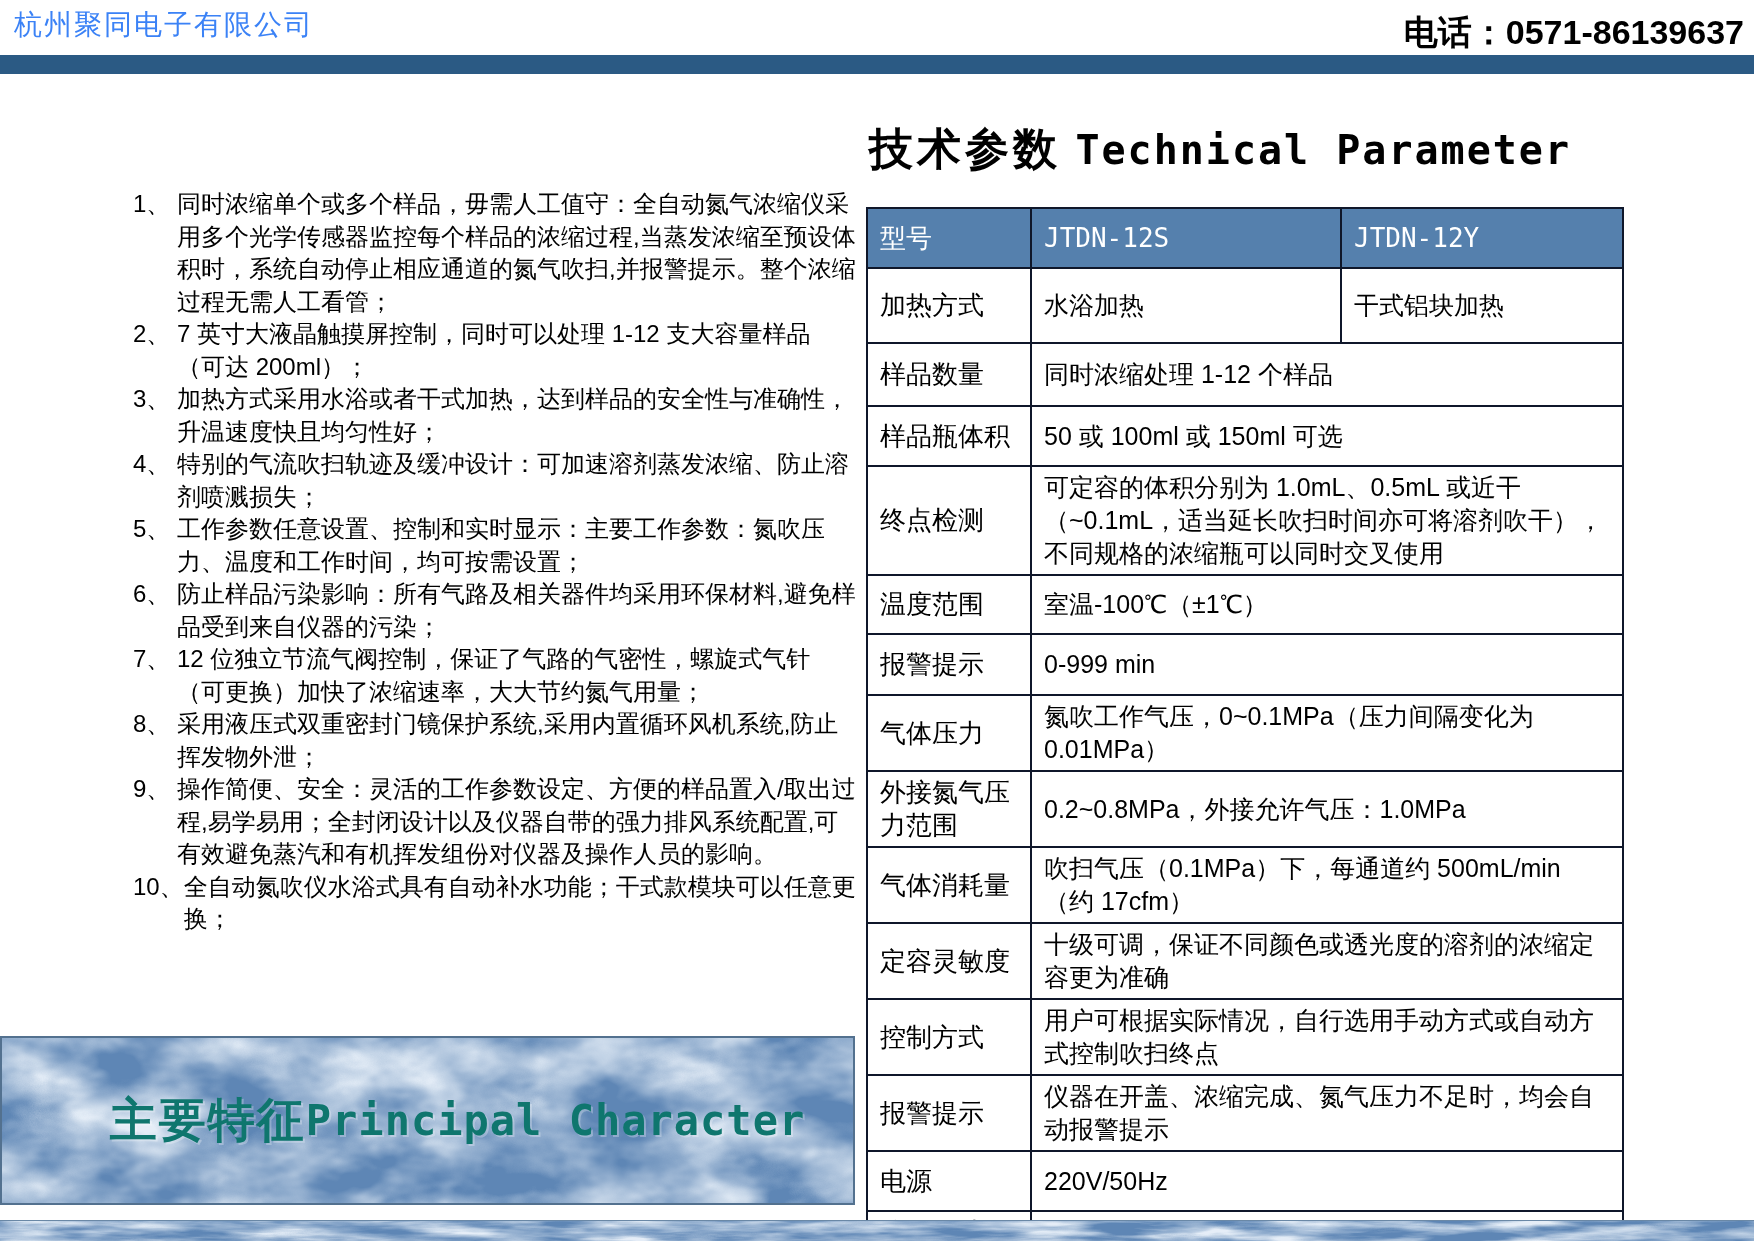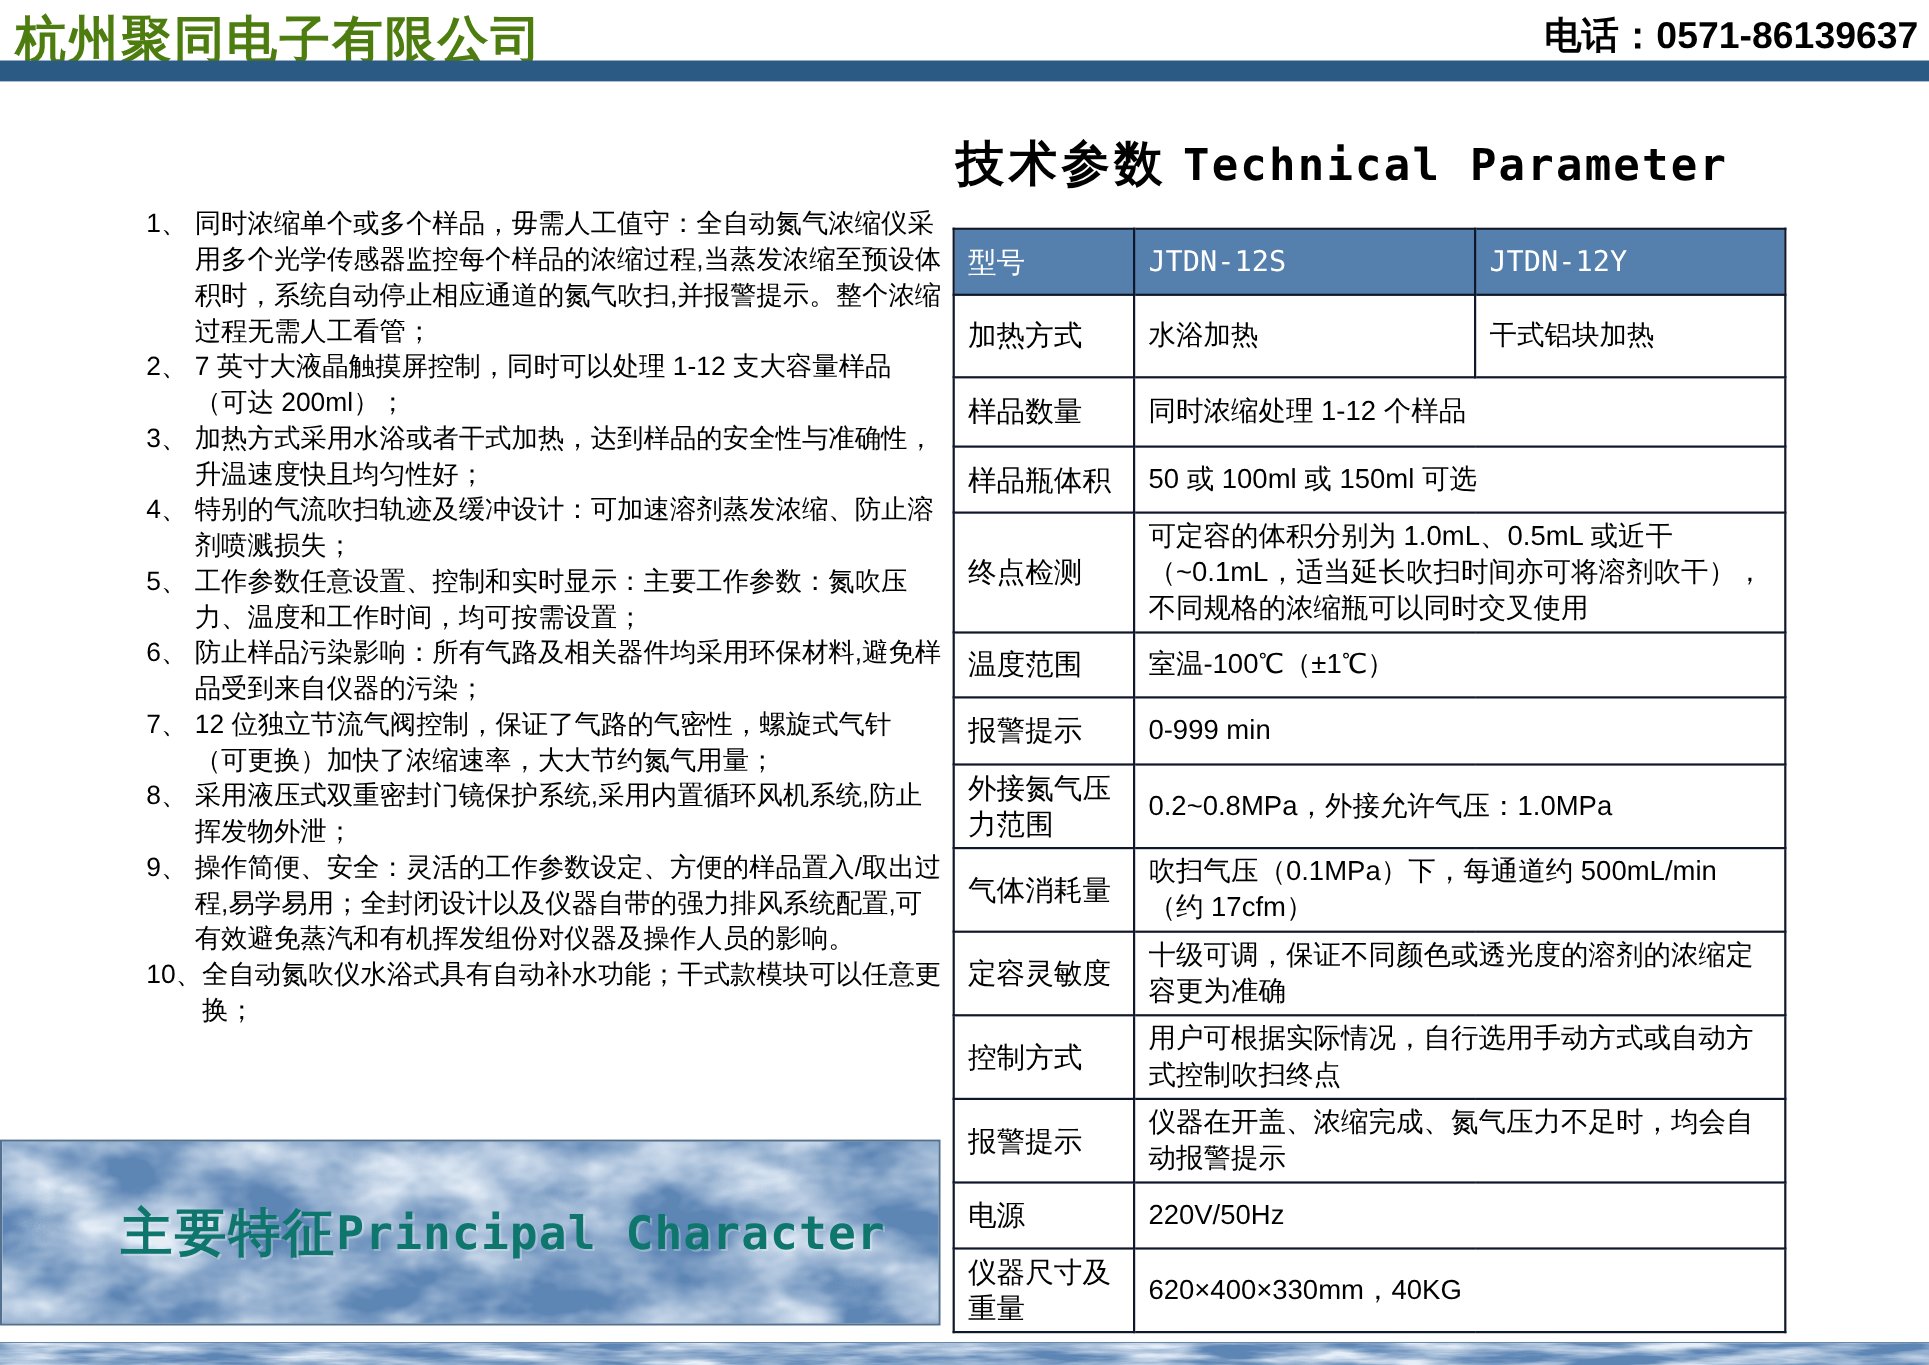--- a/index.html
+++ b/index.html
@@ -10,21 +10,21 @@
     width: 1754px;
     height: 1241px;
     background: #ffffff;
     overflow: hidden;
   }
 
   
   .company {
     position: absolute; left: 14px; top: 6px;
     font-family: "DejaVu Serif", serif;
-    font-weight: bold; font-size: 46px; letter-spacing: 2px; color: #4d7c0f;
+    font-weight: normal; font-size: 28px; letter-spacing: 2px; color: #3b82f6;
   }
   .phone {
     position: absolute; right: 10px; top: 10px;
     font-weight: bold; font-size: 34px; color: #000;
     font-family: "Liberation Sans", sans-serif;
   }
   .navy-rule {
     position: absolute; left: 0; top: 55px; width: 1754px; height: 19px;
     background: #2b5a84;
   }
@@ -183,20 +183,24 @@
         <td class="lab">终点检测</td>
         <td colspan="2">可定容的体积分别为 1.0mL、0.5mL 或近干（~0.1mL，适当延长吹扫时间亦可将溶剂吹干），不同规格的浓缩瓶可以同时交叉使用</td>
       </tr>
       <tr class="h59">
         <td class="lab">温度范围</td>
         <td colspan="2">室温-100℃（±1℃）</td>
       </tr>
       <tr class="h61">
         <td class="lab">报警提示</td>
         <td colspan="2">0-999 min</td>
+      </tr>
+      <tr class="h67">
+        <td class="lab">气体压力</td>
+        <td colspan="2">氮吹工作气压，0~0.1MPa（压力间隔变化为 0.01MPa）</td>
       </tr>
       <tr class="h68">
         <td class="lab">外接氮气压力范围</td>
         <td colspan="2">0.2~0.8MPa，外接允许气压：1.0MPa</td>
       </tr>
       <tr class="h69">
         <td class="lab">气体消耗量</td>
         <td colspan="2">吹扫气压（0.1MPa）下，每通道约 500mL/min（约 17cfm）</td>
       </tr>
       <tr class="h66">

